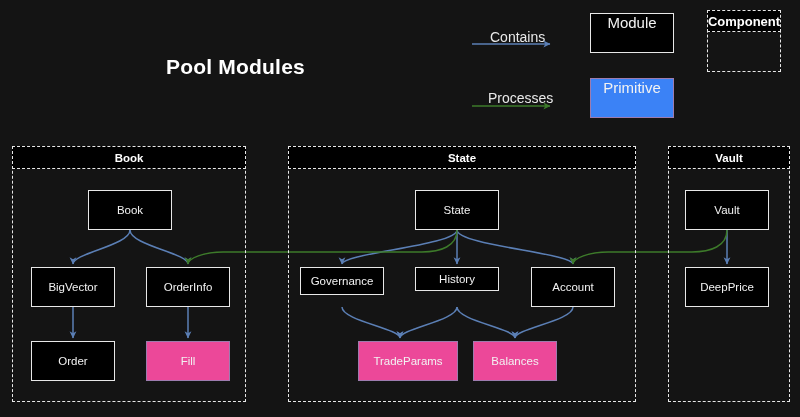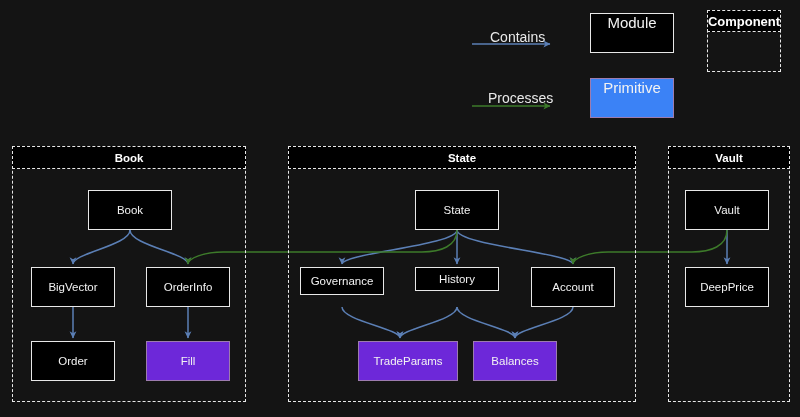--- a/index.html
+++ b/index.html
@@ -40,21 +40,21 @@
     justify-content: center;
     font-size: 11.5px;
     color: #f2f2f2;
     white-space: nowrap;
   }
   .node.module {
     background: #000000;
     border: 1.4px solid #e8e8e8;
   }
   .node.primitive {
-    background: #6d28d9;
+    background: #ec4899;
     border: 1.4px solid #9d7cae;
   }
   
   .group {
     position: absolute;
     box-sizing: border-box;
     border: 1.6px dashed #e8e8e8;
     background: transparent;
   }
   .group-header {
@@ -139,20 +139,21 @@
         <path d="M 342 307 C 342 320.68, 400 328.68, 400 338" fill="none" stroke="#5b7fb5" stroke-width="1.5" marker-end="url(#arrow-blue)"></path>
         <path d="M 457 307 C 457 320.68, 400 328.68, 400 338" fill="none" stroke="#5b7fb5" stroke-width="1.5" marker-end="url(#arrow-blue)"></path>
         <path d="M 457 307 C 457 320.68, 515 328.68, 515 338" fill="none" stroke="#5b7fb5" stroke-width="1.5" marker-end="url(#arrow-blue)"></path>
         <path d="M 573 307 C 573 320.68, 515 328.68, 515 338" fill="none" stroke="#5b7fb5" stroke-width="1.5" marker-end="url(#arrow-blue)"></path>
         <path d="M 727 230 L 727 264" fill="none" stroke="#5b7fb5" stroke-width="1.5" marker-end="url(#arrow-blue)"></path>
         <path d="M 457 230 C 457 246, 441 252, 421.8 252 L 223.2 252 C 204 252, 188 258.4, 188 264" fill="none" stroke="#3d7a2a" stroke-width="1.5" marker-end="url(#arrow-green)"></path>
         <path d="M 727 230 C 727 246, 711 252, 691.8 252 L 608.2 252 C 589 252, 573 258.4, 573 264" fill="none" stroke="#3d7a2a" stroke-width="1.5" marker-end="url(#arrow-green)"></path>
       </g>
   </svg>
 
+  <div class="title">Pool Modules</div>
 
   <div class="legend-label" style="left:490px; top:29px;">Contains</div>
   <svg class="legend-arrow" style="position:absolute; left:470px; top:38px;" width="90" height="12">
     <line x1="2" y1="6" x2="80" y2="6" stroke="#5b7fb5" stroke-width="1.5" marker-end="url(#legend-arrow-blue)"></line>
     <defs>
       <marker id="legend-arrow-blue" viewBox="0 0 10 10" refX="8.5" refY="5" markerWidth="5.2" markerHeight="5.2" orient="auto-start-reverse">
         <path d="M 0 0.6 L 9 5 L 0 9.4 L 2.4 5 Z" fill="#5b7fb5"></path>
       </marker>
     </defs>
   </svg>

